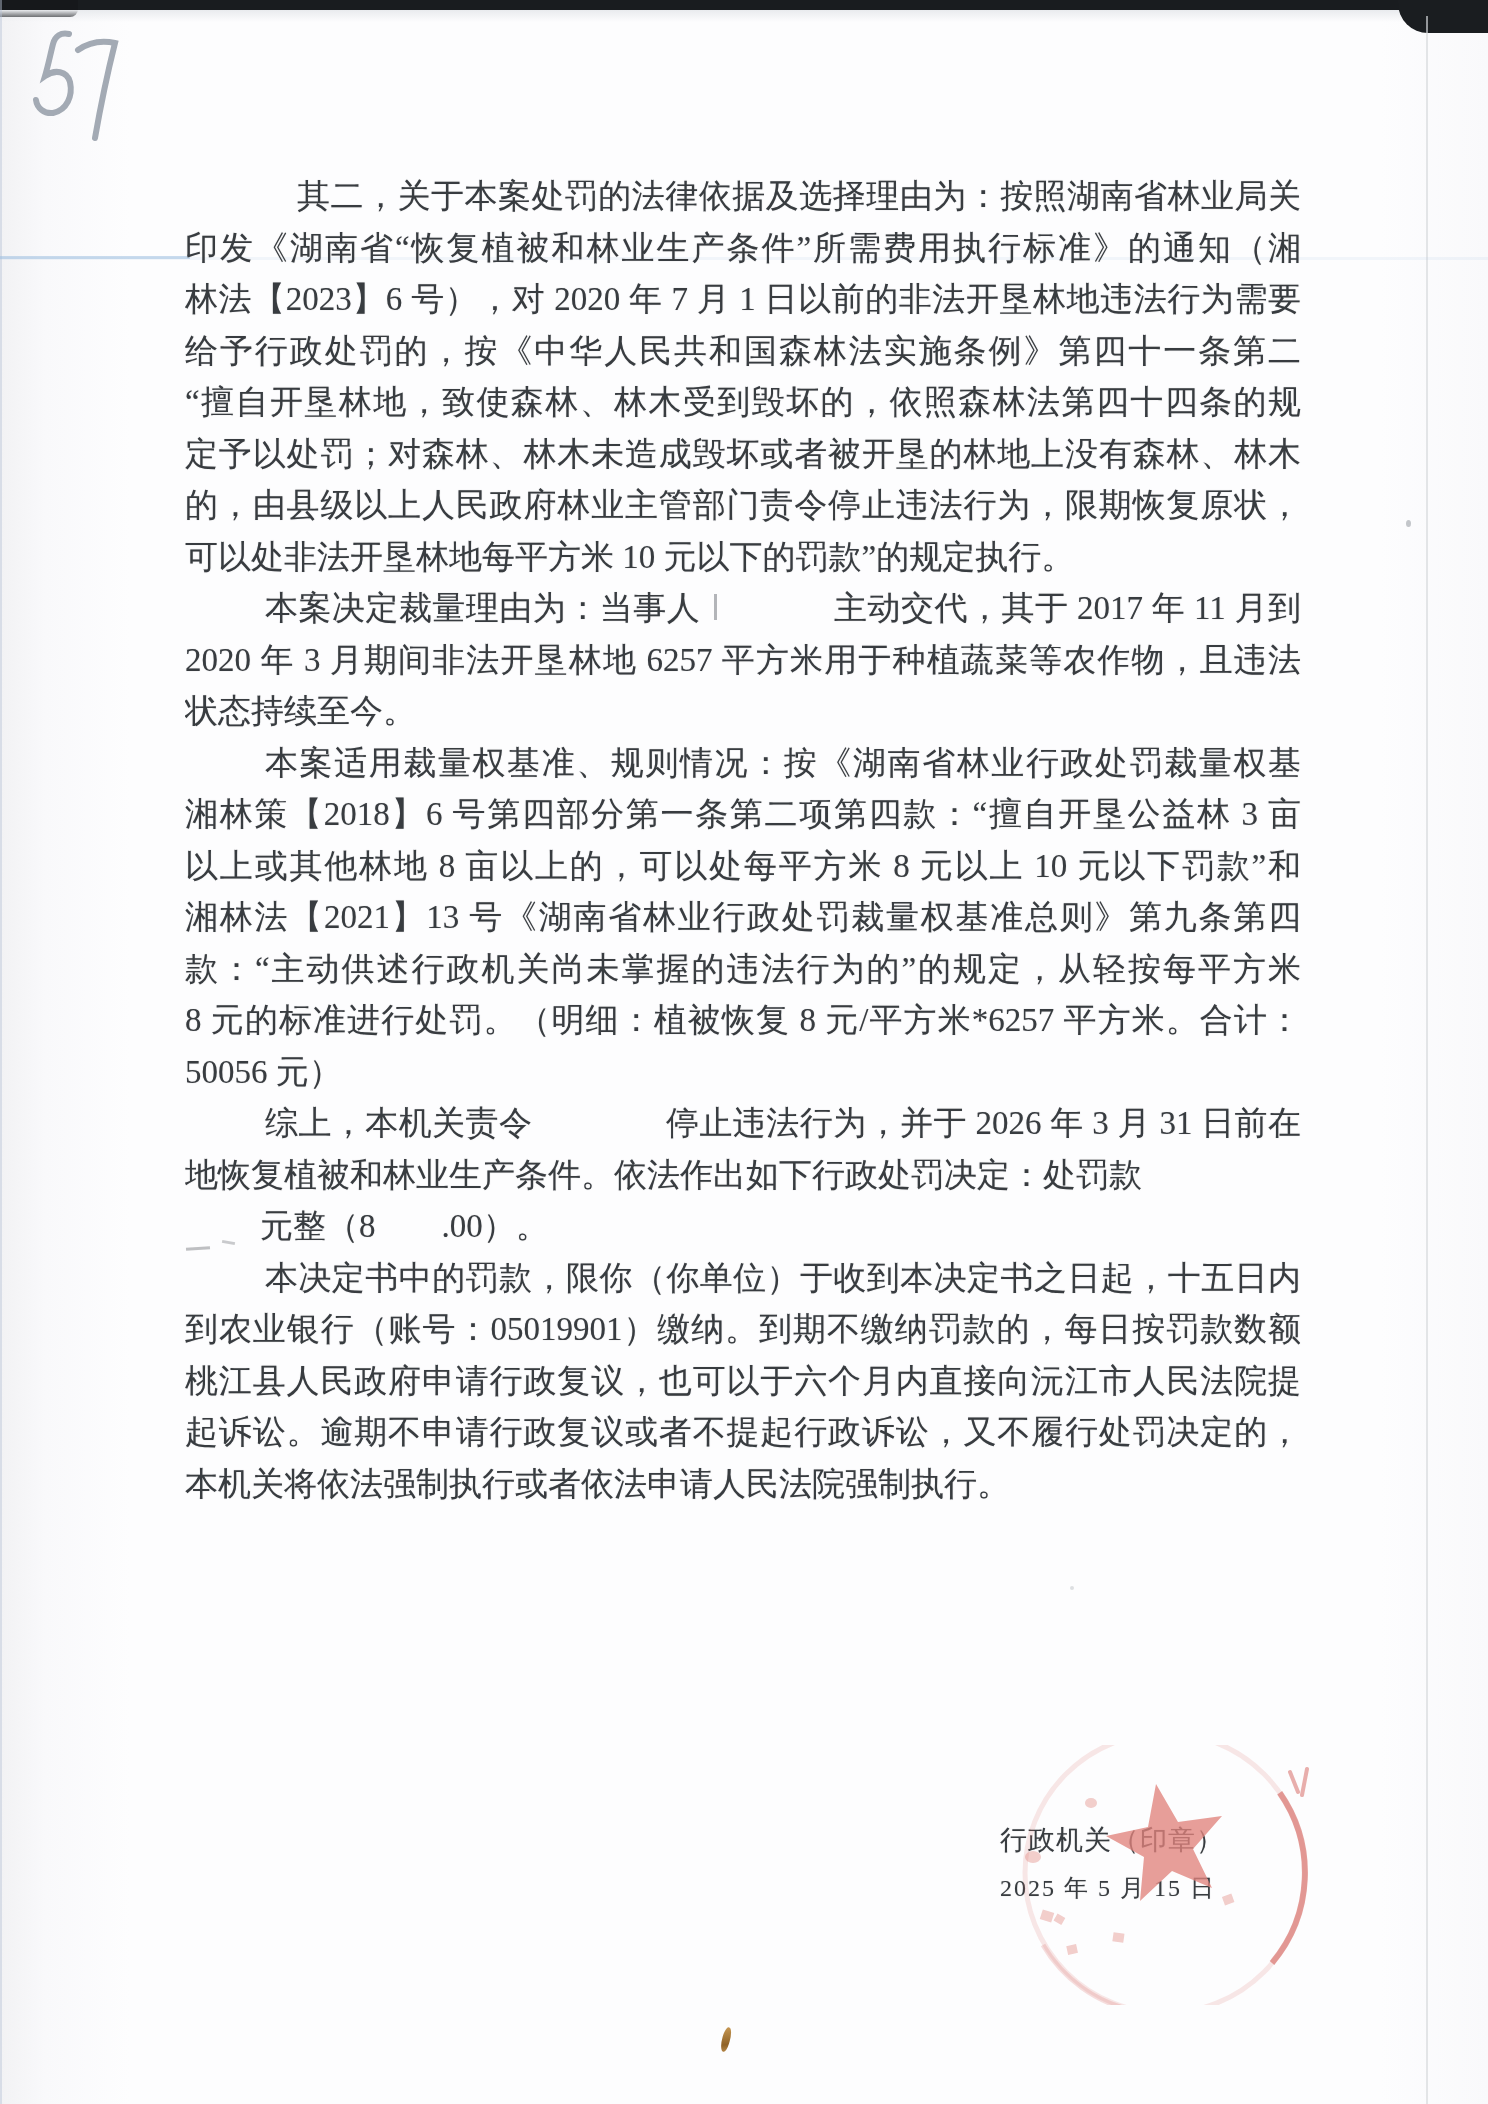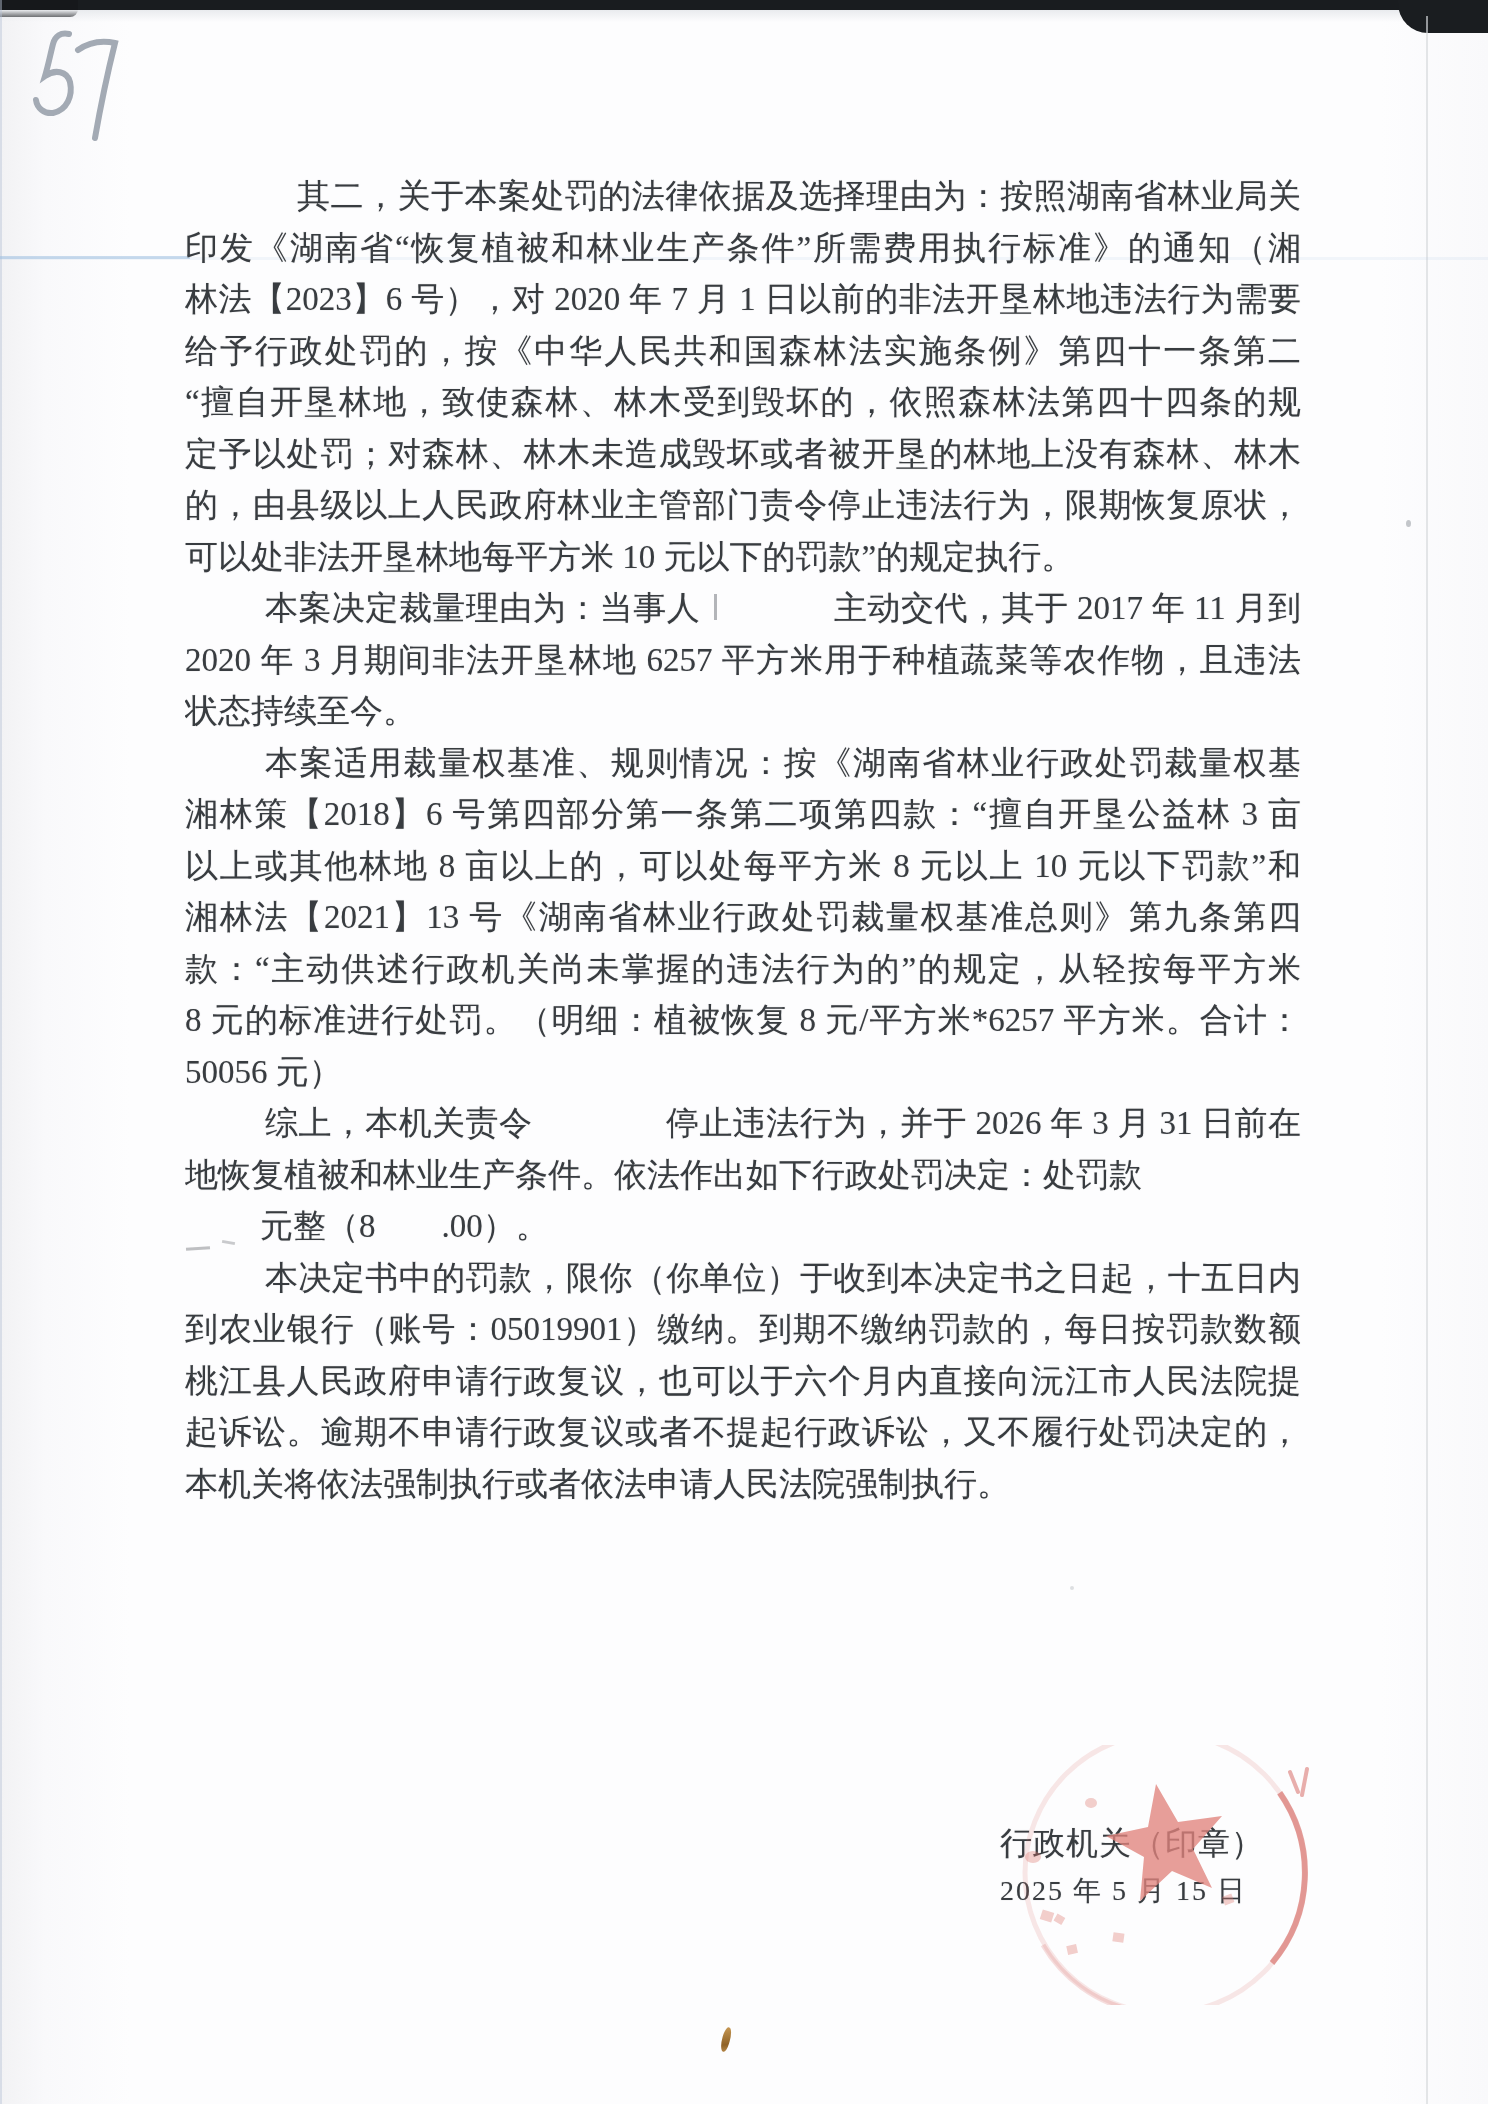--- a/index.html
+++ b/index.html
@@ -35,22 +35,22 @@
   }
   .line.end{text-align-last:left;}
   .line.ind1{text-indent:80px;}
   .line.ind2{text-indent:112px;}
   .line.ind3{text-indent:75px;}
   
   .tick{position:absolute;left:714px;top:594px;width:3px;height:26px;background:#6a6e73;opacity:.5;}
   .dash-a{position:absolute;left:186px;top:1247px;width:24px;height:3px;background:#8a8d90;opacity:.55;transform:rotate(-4deg);}
   .dash-b{position:absolute;left:222px;top:1241px;width:13px;height:3px;background:#95989b;opacity:.5;transform:rotate(10deg);}
   
-  .sig-issuer{position:absolute;left:1000px;top:1822px;font-size:32px;letter-spacing:1px;color:#383c40;text-shadow:0 0 1px rgba(56,60,64,.35);text-align:right;}
-  .sig-date{position:absolute;left:1000px;top:1872px;font-size:28px;letter-spacing:2px;color:#383c40;text-shadow:0 0 1px rgba(56,60,64,.35);}
+  .sig-issuer{position:absolute;left:1000px;top:1822px;font-size:27px;letter-spacing:1px;color:#383c40;text-shadow:0 0 1px rgba(56,60,64,.35);text-align:right;}
+  .sig-date{position:absolute;left:1000px;top:1872px;font-size:24px;letter-spacing:2px;color:#383c40;text-shadow:0 0 1px rgba(56,60,64,.35);}
   
   .stamp{position:absolute;left:995px;top:1745px;width:345px;height:260px;pointer-events:none;}
 </style>
 </head>
 <body>
 
 <div class="page">
 
   <div class="scan-top-bar"></div>
   <div class="scan-top-bar-left"></div>

